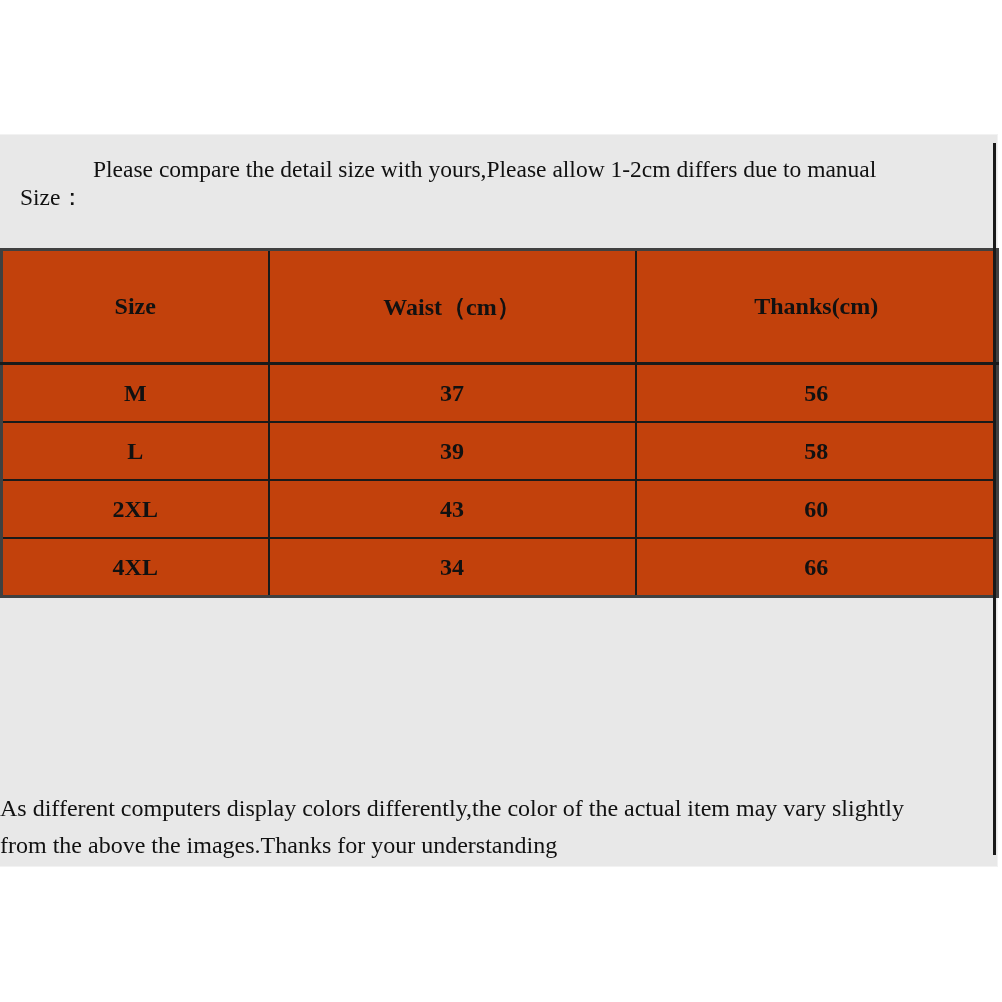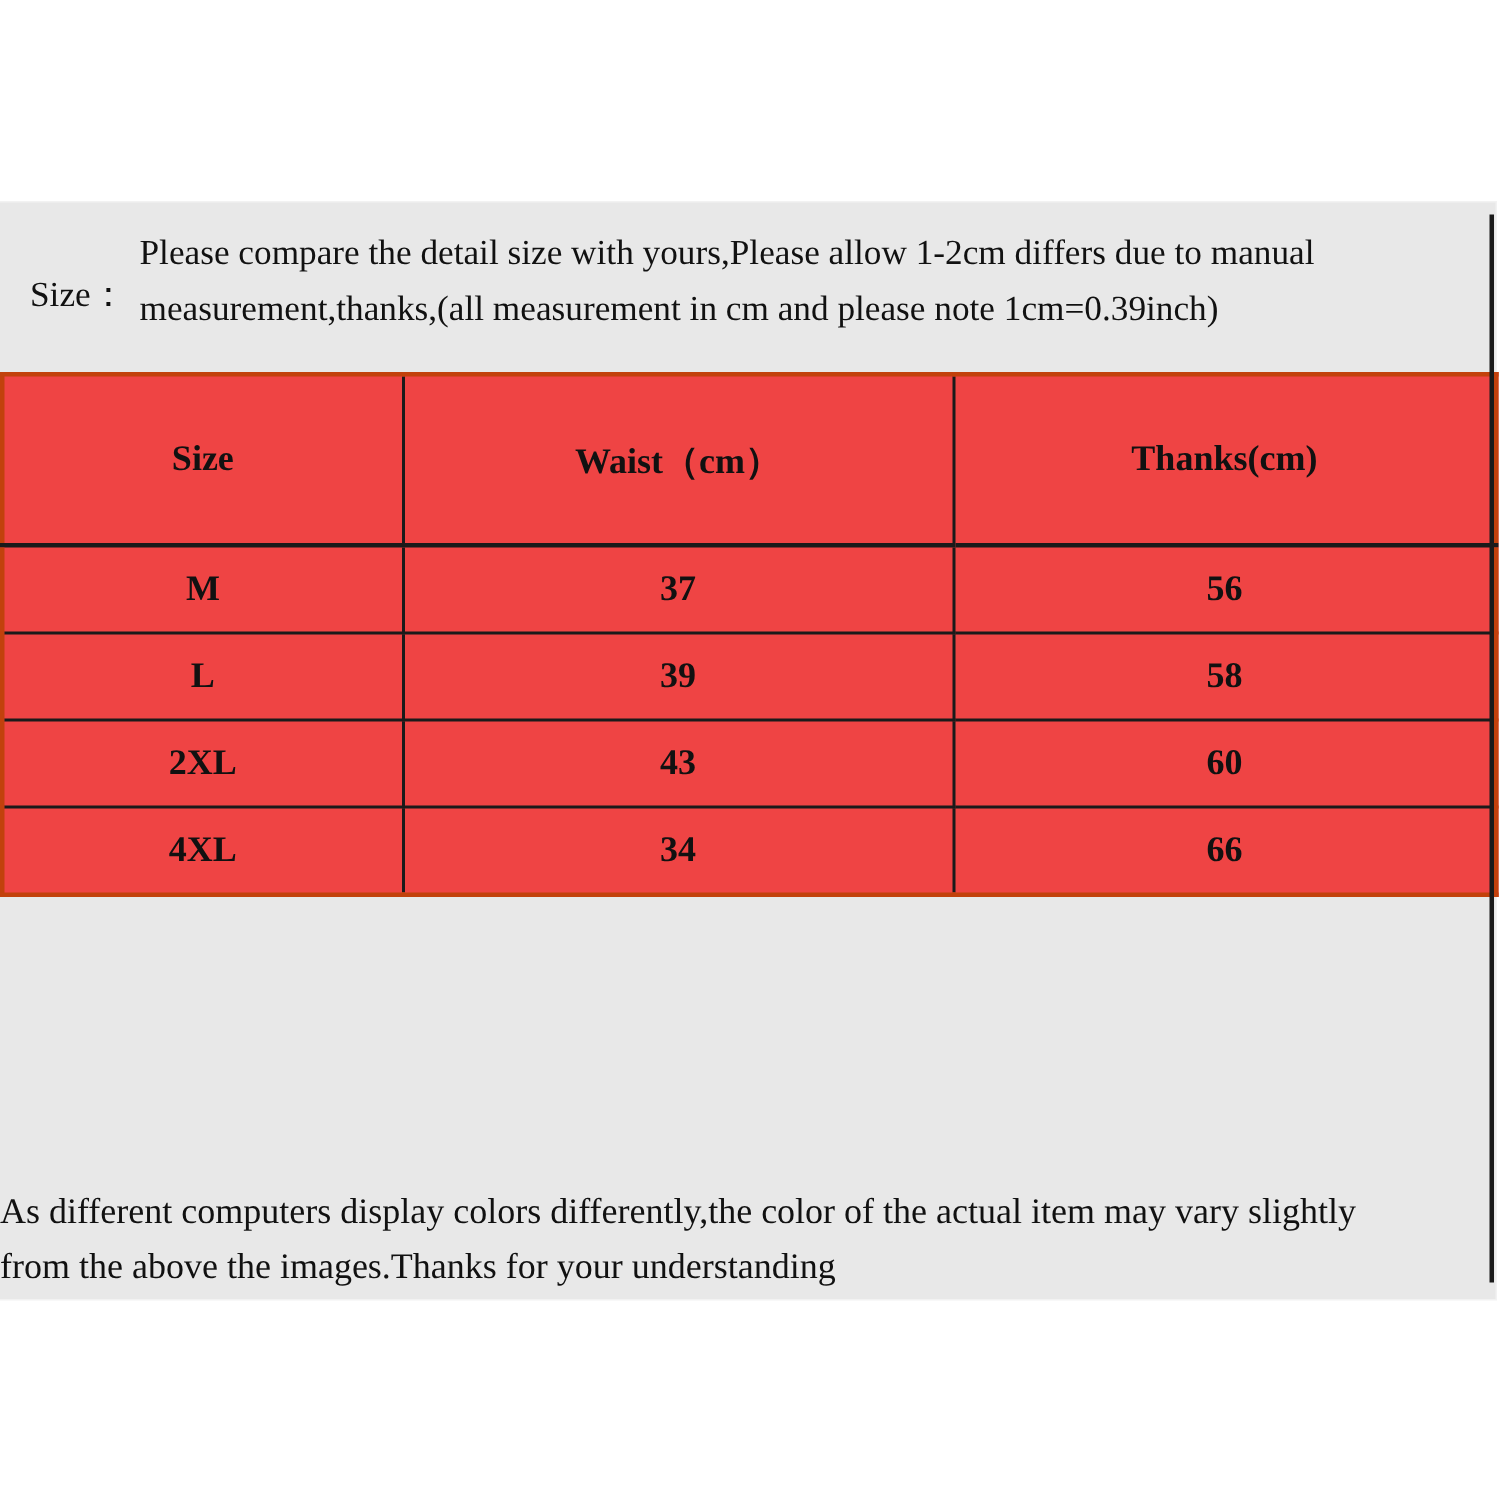--- a/index.html
+++ b/index.html
@@ -36,22 +36,22 @@
   }
   .note-text{flex:1 1 auto; min-width:0;}
   .note-text div{white-space:nowrap;}
   
   .size-table{
     position:absolute;
     left:0; top:113px;
     width:996px;
     border-collapse:collapse;
     table-layout:fixed;
-    background:#ef4444;
-    border:3px solid #c2410c;
+    background:#c2410c;
+    border:3px solid #404040;
   }
   .size-table col.c1{width:267px;}
   .size-table col.c2{width:367px;}
   .size-table col.c3{width:362px;}
   .size-table th, .size-table td{
     border:2px solid #1a1a1a;
     text-align:center;
     vertical-align:middle;
     font-weight:bold;
     font-size:24px;
@@ -81,21 +81,20 @@
 </head>
 <body>
 
 <div class="page">
   <div class="panel">
 
     <div class="note">
       <span class="note-label">Size：</span>
       <div class="note-text">
         <div>Please compare the detail size with yours,Please allow 1-2cm differs due to manual</div>
-        <div>measurement,thanks,(all measurement in cm and please note 1cm=0.39inch)</div>
       </div>
     </div>
 
     <table class="size-table">
       <colgroup>
           <col class="c1">
           <col class="c2">
           <col class="c3">
         </colgroup>
       <thead>

